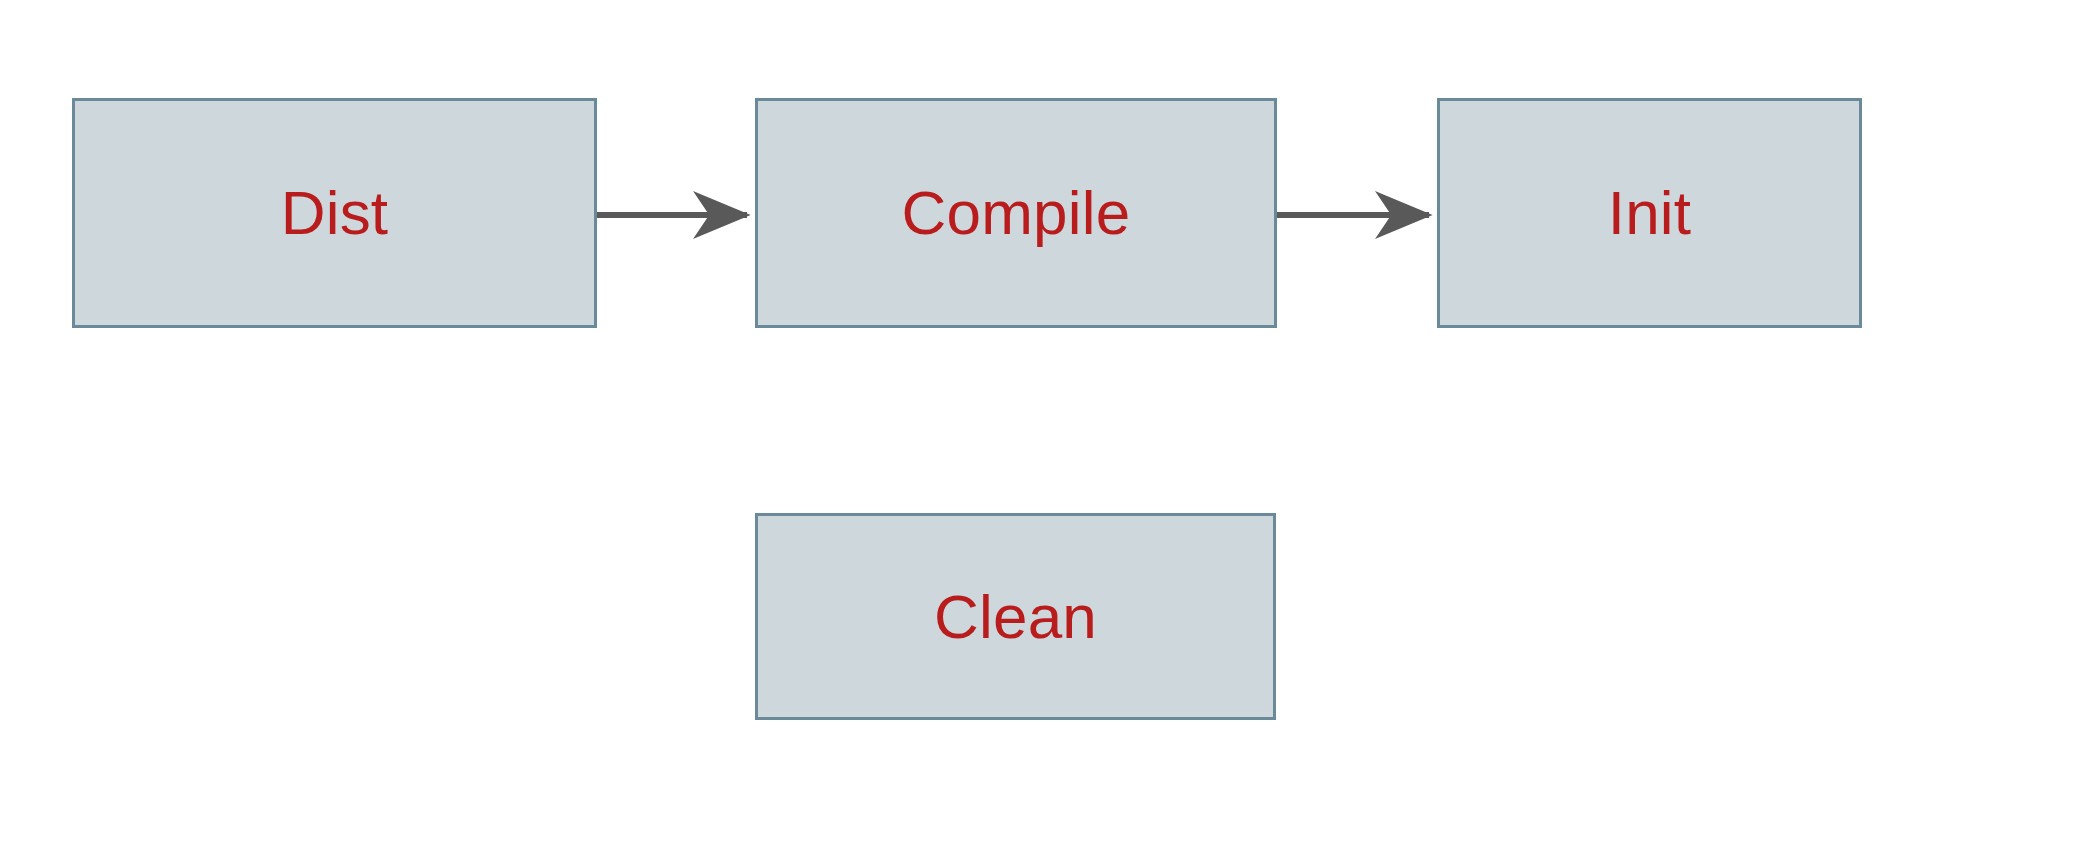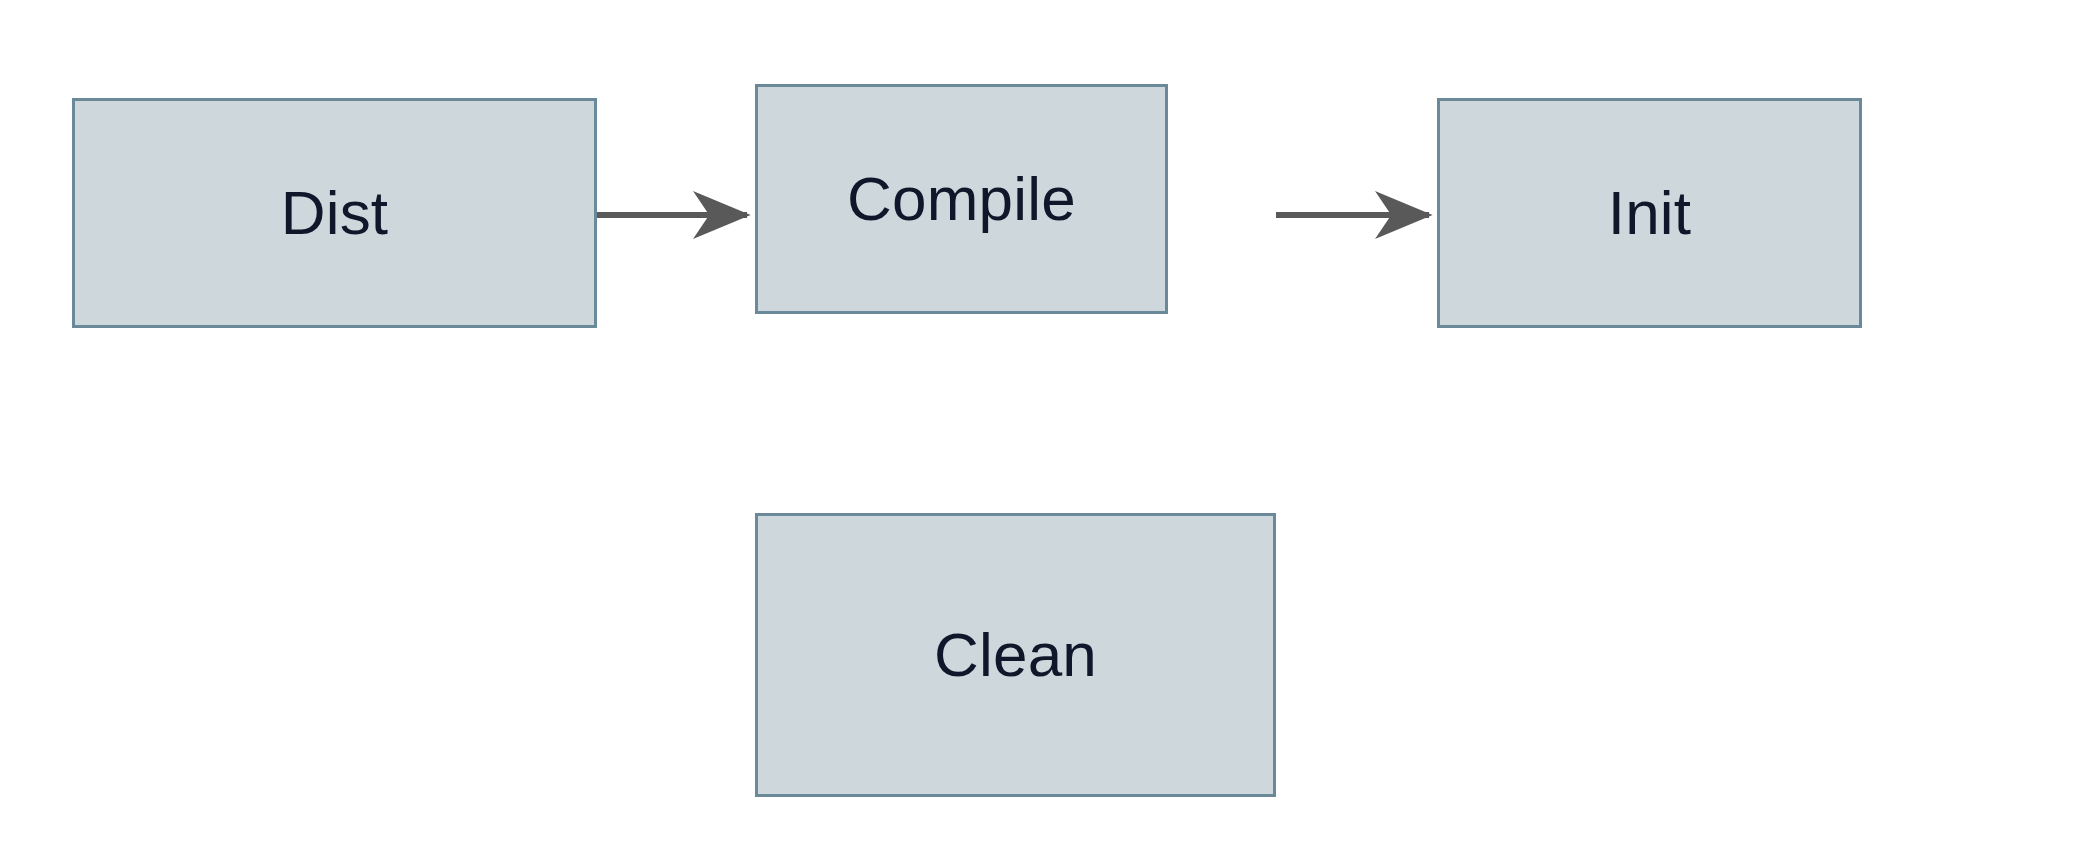--- a/index.html
+++ b/index.html
@@ -24,21 +24,21 @@
     display: flex;
     align-items: center;
     justify-content: center;
     background: #ced8dc;
     border: 3px solid #6b8a99;
   }
   .node-label {
     font-family: "Liberation Sans", sans-serif;
     font-size: 62px;
     font-weight: 400;
-    color: #0f172a;
+    color: #b91c1c;
     line-height: 1;
     letter-spacing: 0.2px;
     white-space: nowrap;
     user-select: none;
   }
   #edge-layer {
     position: absolute;
     left: 0;
     top: 0;
     width: 2078px;
@@ -60,25 +60,25 @@
 
     <line x1="597" y1="215" x2="747" y2="215" stroke="#595959" stroke-width="6" marker-end="url(#arrowhead)"></line>
 
     <line x1="1276" y1="215" x2="1429" y2="215" stroke="#595959" stroke-width="6" marker-end="url(#arrowhead)"></line>
   </svg>
 
   <div class="node" style="left:72px; top:98px; width:525px; height:230px;">
     <span class="node-label">Dist</span>
   </div>
 
-  <div class="node" style="left:755px; top:84px; width:413px; height:230px;">
+  <div class="node" style="left:755px; top:98px; width:522px; height:230px;">
     <span class="node-label">Compile</span>
   </div>
 
   <div class="node" style="left:1437px; top:98px; width:425px; height:230px;">
     <span class="node-label">Init</span>
   </div>
 
-  <div class="node" style="left:755px; top:513px; width:521px; height:284px;">
+  <div class="node" style="left:755px; top:513px; width:521px; height:207px;">
     <span class="node-label">Clean</span>
   </div>
 
 </div>
 
 </body></html>

